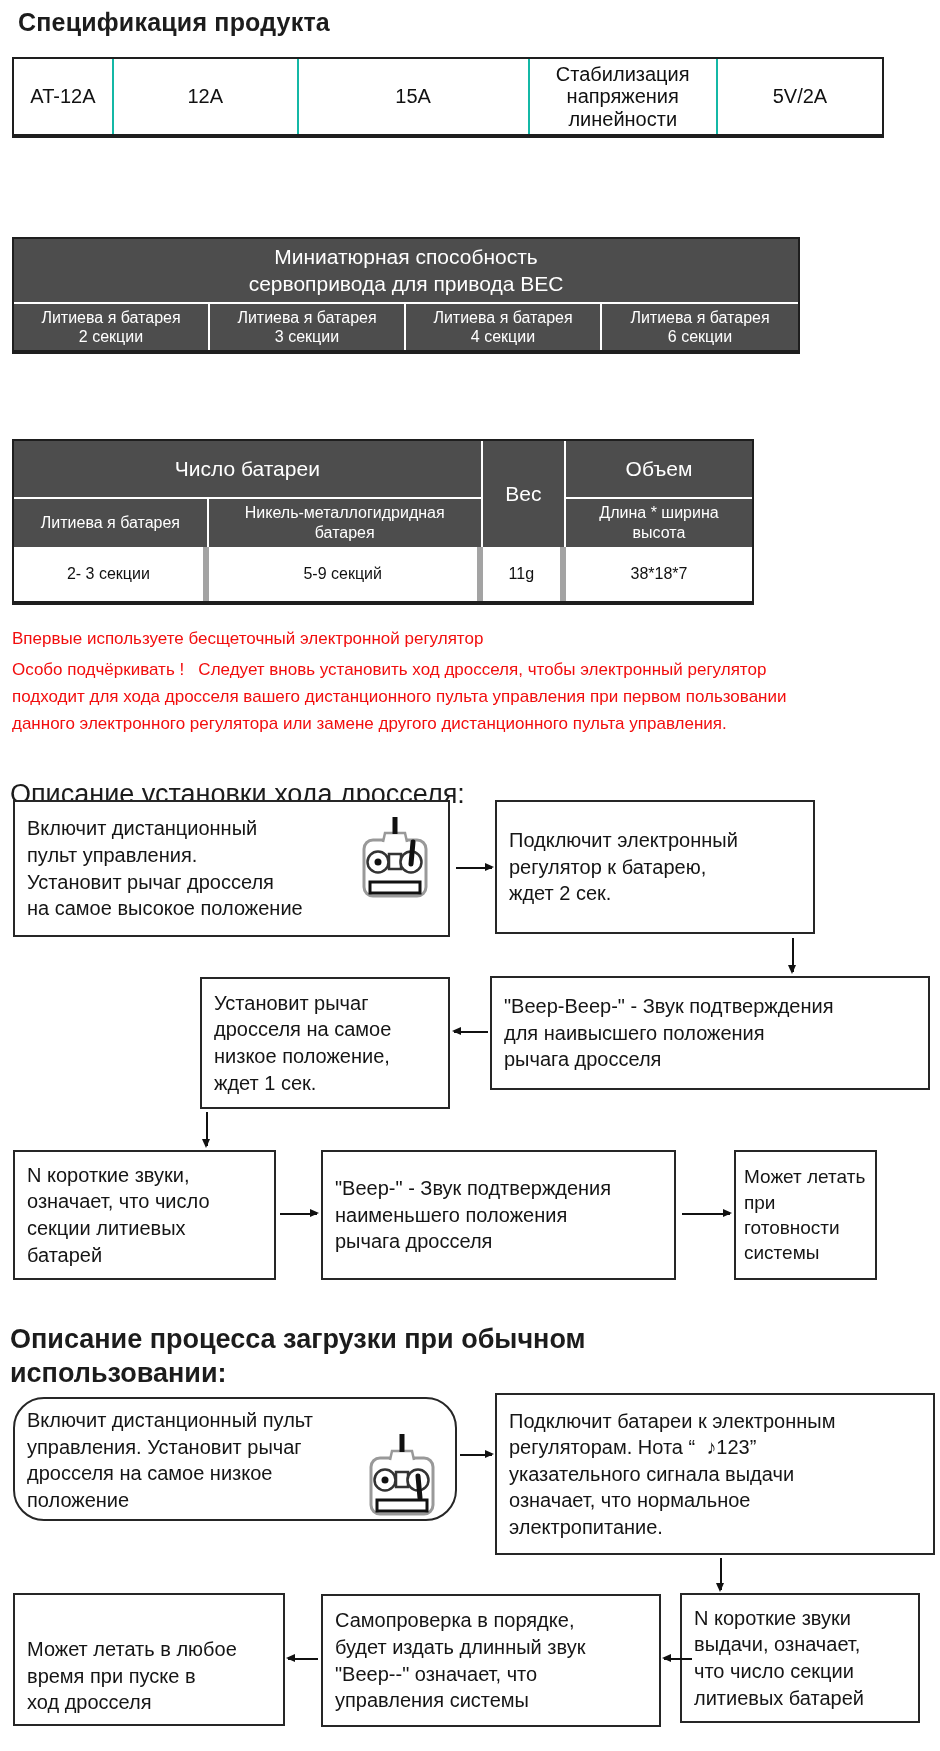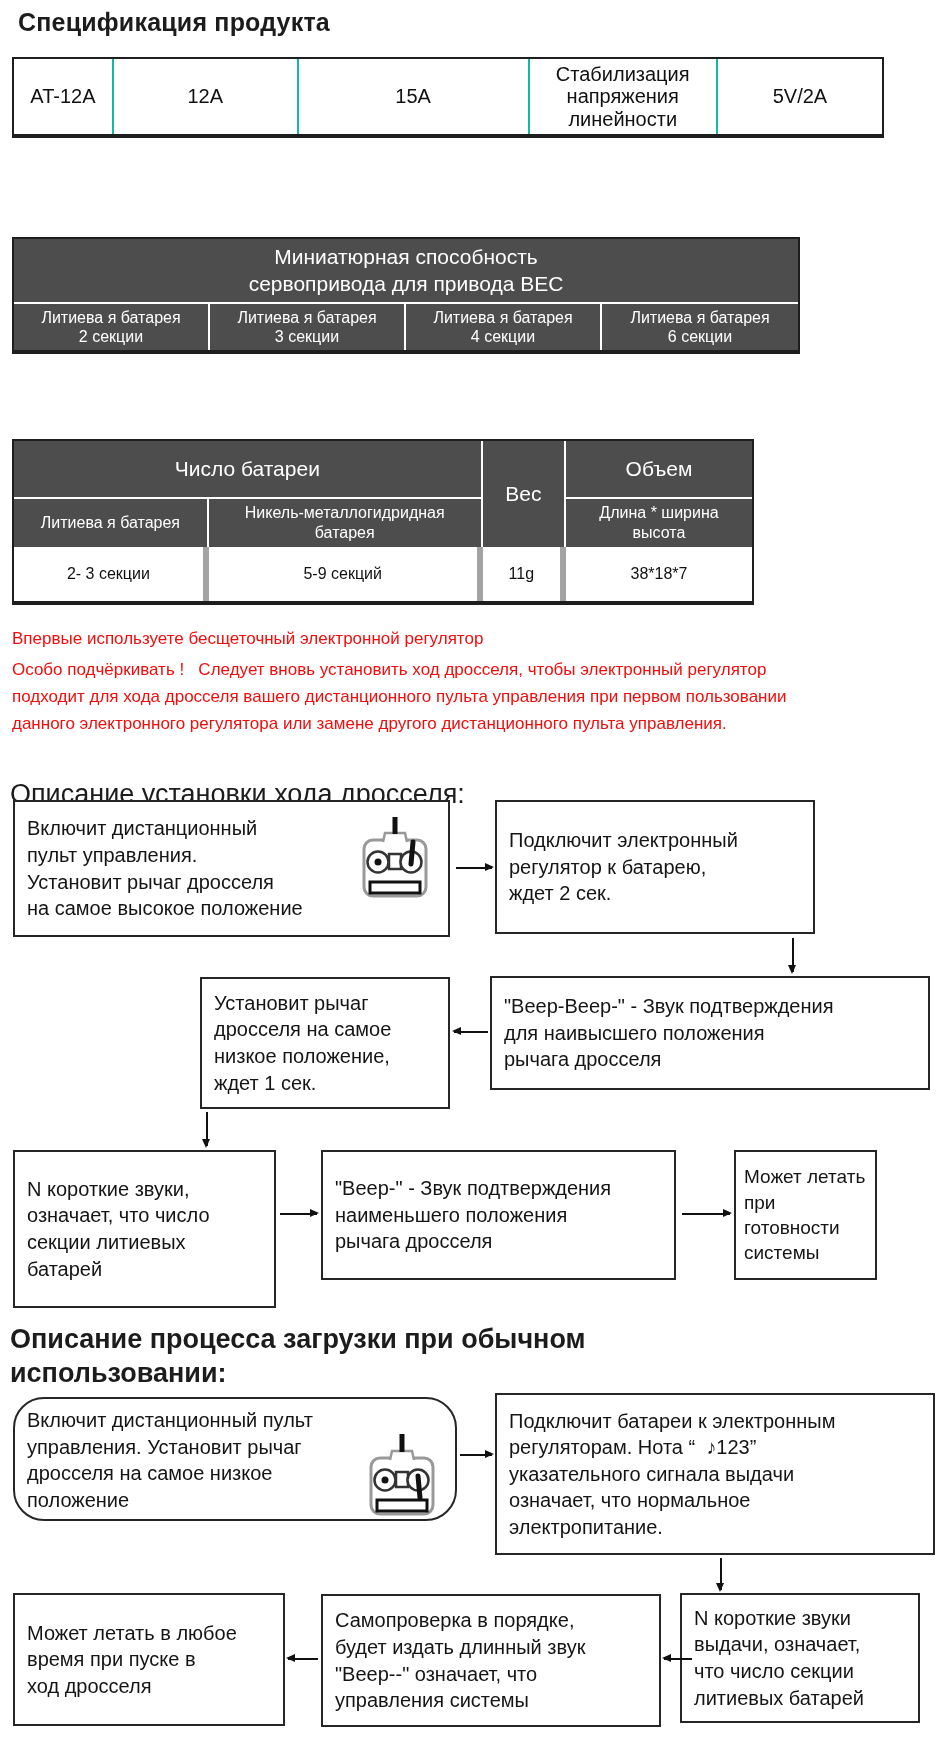--- a/index.html
+++ b/index.html
@@ -187,21 +187,21 @@
 <div class="ar ar-l" style="left:454px;top:1031px;width:34px;"></div>
 
 <div class="fbox" style="left:200px;top:977px;width:250px;height:132px;">
   <span class="pre">Установит рычаг
 дросселя на самое
 низкое положение,
 ждет 1 сек.</span>
 </div>
 <div class="ar ar-d" style="left:206px;top:1112px;height:34px;"></div>
 
-<div class="fbox" style="left:13px;top:1150px;width:263px;height:158px;align-items:center;">
+<div class="fbox" style="left:13px;top:1150px;width:263px;height:130px;align-items:center;">
   <span class="pre">N короткие звуки,
 означает, что число
 секции литиевых
 батарей</span>
 </div>
 <div class="ar ar-r" style="left:280px;top:1213px;width:37px;"></div>
 
 <div class="fbox" style="left:321px;top:1150px;width:355px;height:130px;">
   <span class="pre">"Beep-" - Звук подтверждения
 наименьшего положения
@@ -255,17 +255,17 @@
 <div class="ar ar-l" style="left:664px;top:1658px;width:28px;"></div>
 
 <div class="fbox" style="left:321px;top:1594px;width:340px;height:133px;">
   <span class="pre">Самопроверка в порядке,
 будет издать длинный звук
 "Beep--" означает, что
 управления системы</span>
 </div>
 <div class="ar ar-l" style="left:288px;top:1658px;width:30px;"></div>
 
-<div class="fbox" style="left:13px;top:1593px;width:272px;height:133px;">
+<div class="fbox" style="left:13px;top:1593px;width:272px;height:133px;align-items:flex-end;">
   <span class="pre">Может летать в любое
 время при пуске в
 ход дросселя</span>
 </div>
 
 </body></html>

